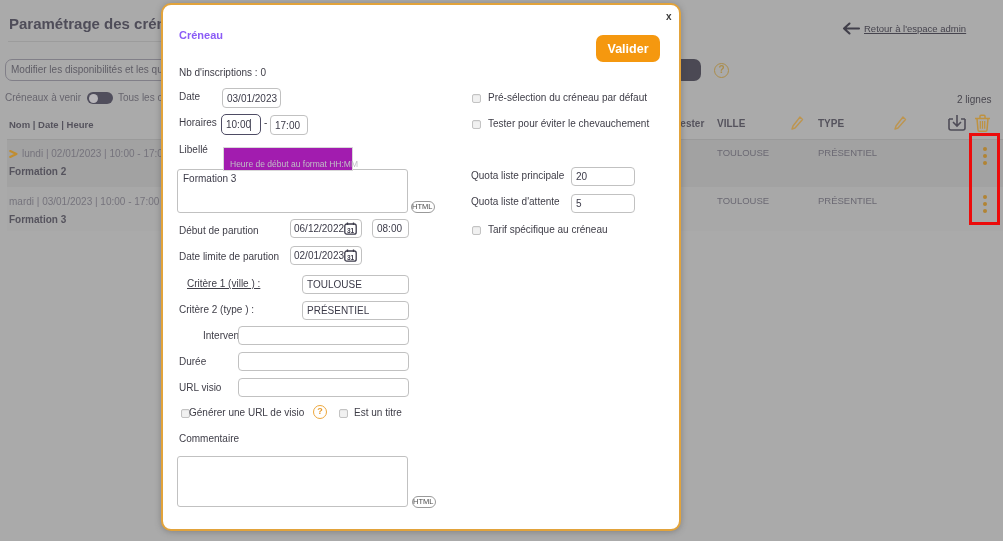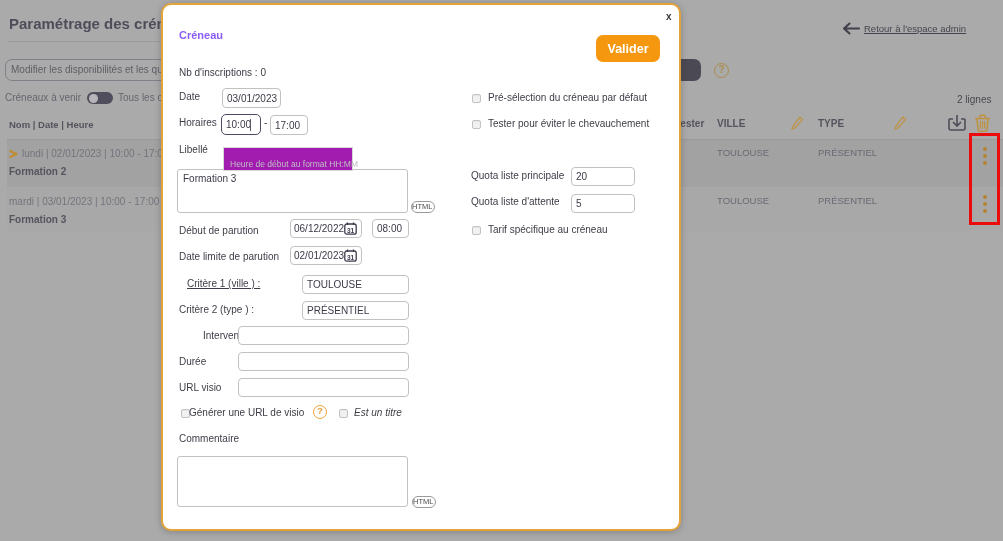--- a/index.html
+++ b/index.html
@@ -136,21 +136,21 @@
     <div class="lb" style="left:16px; top:351px;">Durée</div>
     <div class="in" style="left:75px; top:347px; width:171px; height:19px;"></div>
 
     <div class="lb" style="left:16px; top:377px;">URL visio</div>
     <div class="in" style="left:75px; top:373px; width:171px; height:19px;"></div>
 
     <div class="cb" style="left:18px; top:404px;"></div>
     <div class="lb" style="left:26px; top:402px;">Générer une URL de visio</div>
     <div class="abs" style="left:150px; top:400px; width:14px; height:14px; border:1.5px solid #eda73c; border-radius:50%; color:#e89c2e; font-size:9px; font-weight:bold; text-align:center; line-height:11px;">?</div>
     <div class="cb" style="left:176px; top:404px;"></div>
-    <div class="lb" style="left:191px; top:402px;font-style:italic;">Est un titre</div>
+    <div class="lb" style="left:191px; top:402px;">Est un titre</div>
 
     <div class="lb" style="left:16px; top:428px;">Commentaire</div>
     <div class="abs" style="left:14px; top:451px; width:231px; height:51px; border:1px solid #c1c1c1; border-radius:3px;"></div>
     <div class="htmlbadge" style="left:249px; top:491px; width:24px; height:12px;">HTML</div>
 
     <div class="cb" style="left:309px; top:89px;"></div>
     <div class="lb" style="left:325px; top:87px;">Pré-sélection du créneau par défaut</div>
     <div class="cb" style="left:309px; top:115px;"></div>
     <div class="lb" style="left:325px; top:113px;">Tester pour éviter le chevauchement</div>
 

